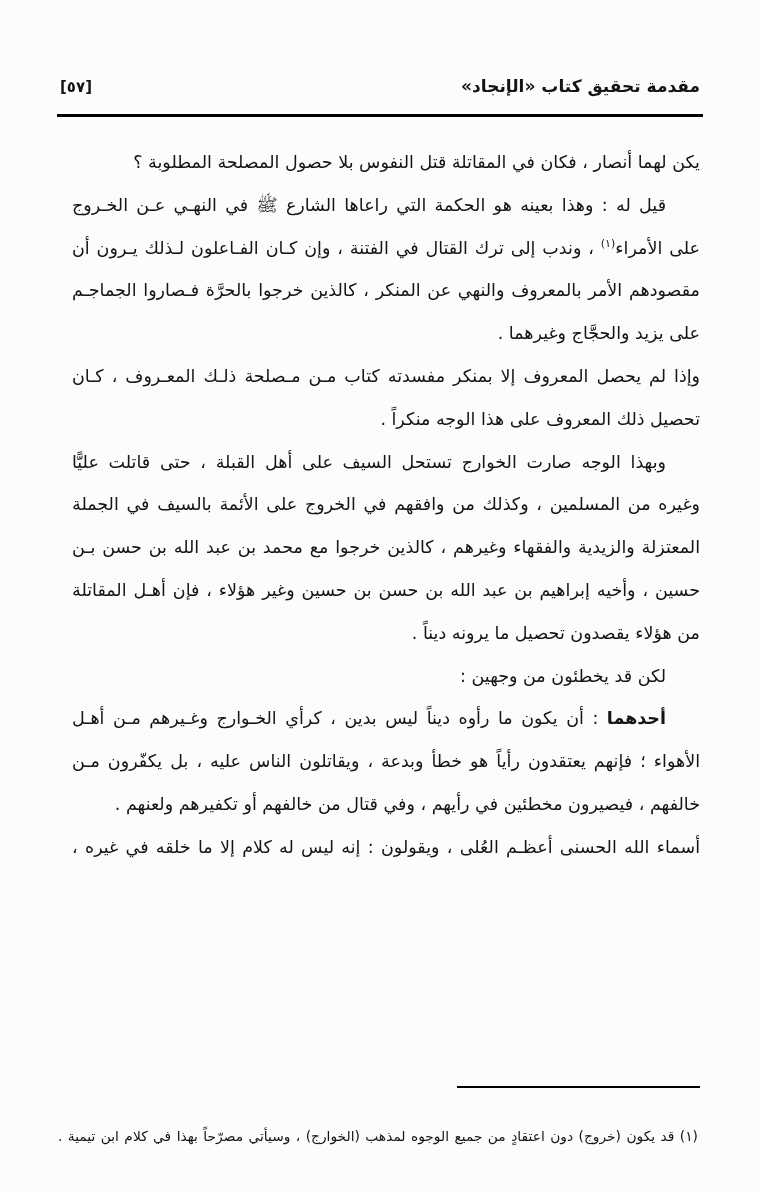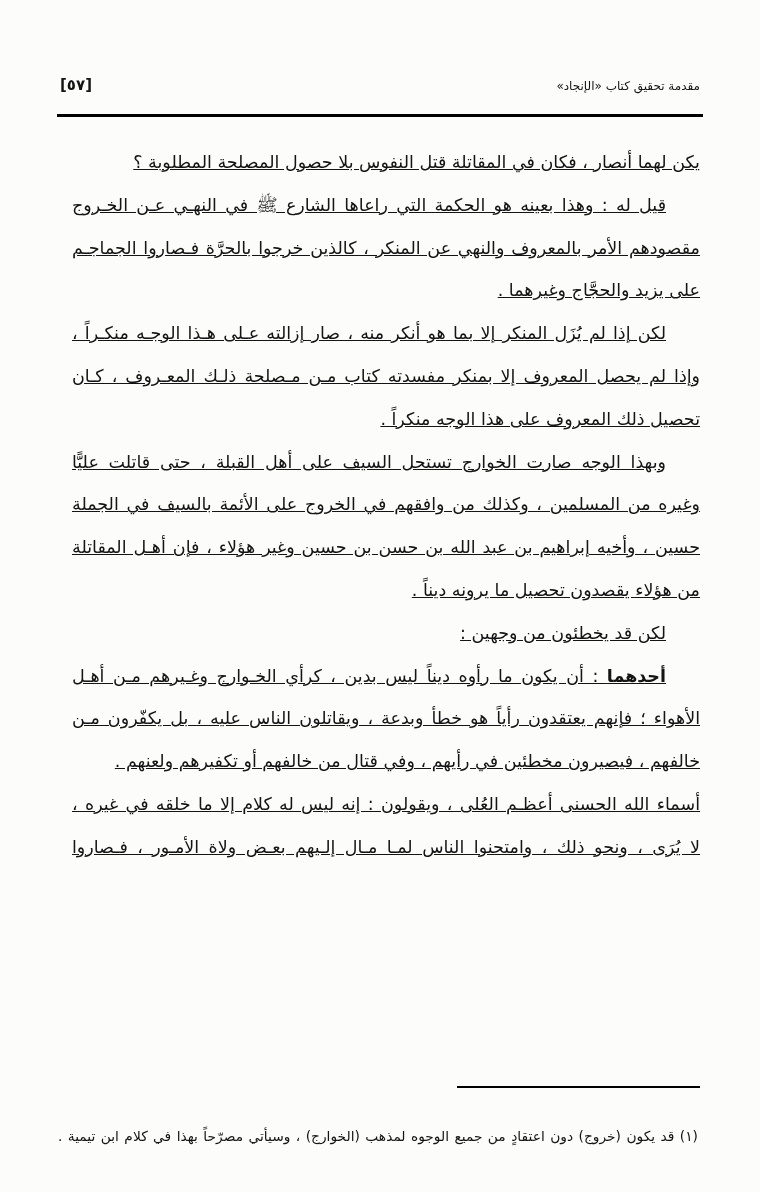--- a/index.html
+++ b/index.html
@@ -18,42 +18,41 @@
   }
   .header {
     position:absolute;
     top:76px; right:60px; left:60px;
     display:flex;
     justify-content:space-between;
     align-items:baseline;
     direction:rtl;
   }
   .header-title {
-    font-weight:normal;
-    font-size:12px;
+    font-weight:bold;
+    font-size:17px;
     letter-spacing:0.2px;
     margin-left:44px;
   }
   .page-number {
     font-weight:bold;
     font-size:15px;
     direction:ltr;
   }
   .header-rule {
     position:absolute;
     top:114px; right:57px; left:57px;
     height:3px;
     background:#000;
   }
   .body-text {
     position:absolute;
     top:141px; right:60px; left:72px;
     direction:rtl;
     font-size:17.5px;
-    text-decoration:underline;
   }
   .line {
     height:42.8px;
     line-height:42.8px;
     overflow:hidden;
     text-align:justify;
     text-align-last:justify;
     white-space:normal;
   }
   .line.indent { padding-right:34px; }
@@ -88,34 +87,34 @@
   <div class="header">
     <div class="header-title">مقدمة تحقيق كتاب «الإنجاد»</div>
     <div class="page-number">[٥٧]</div>
   </div>
 
   <div class="header-rule"></div>
 
   <div class="body-text">
       <div class="line para-end"><span>يكن لهما أنصار ، فكان في المقاتلة قتل النفوس بلا حصول المصلحة المطلوبة ؟</span></div>
       <div class="line indent"><span>قيل له : وهذا بعينه هو الحكمة التي راعاها الشارع ﷺ في النهـي عـن الخـروج</span></div>
+      <div class="line"><span>على الأمراء</span><sup>(١)</sup><span> ، وندب إلى ترك القتال في الفتنة ، وإن كـان الفـاعلون لـذلك يـرون أن</span></div>
       <div class="line"><span>مقصودهم الأمر بالمعروف والنهي عن المنكر ، كالذين خرجوا بالحرَّة فـصاروا الجماجـم</span></div>
       <div class="line para-end"><span>على يزيد والحجَّاج وغيرهما .</span></div>
-      <div class="line indent"><span>لكن إذا لم يُزَل المنكر إلا بما هو أنكر منه ، صار إزالته عـلى هـذا الوجـه منكـراً ،</span></div>
       <div class="line"><span>وإذا لم يحصل المعروف إلا بمنكر مفسدته كتاب مـن مـصلحة ذلـك المعـروف ، كـان</span></div>
       <div class="line para-end"><span>تحصيل ذلك المعروف على هذا الوجه منكراً .</span></div>
       <div class="line indent"><span>وبهذا الوجه صارت الخوارج تستحل السيف على أهل القبلة ، حتى قاتلت عليًّا</span></div>
       <div class="line"><span>وغيره من المسلمين ، وكذلك من وافقهم في الخروج على الأئمة بالسيف في الجملة مـن</span></div>
+      <div class="line"><span>المعتزلة والزيدية والفقهاء وغيرهم ، كالذين خرجوا مع محمد بن عبد الله بن حسن بـن</span></div>
       <div class="line"><span>حسين ، وأخيه إبراهيم بن عبد الله بن حسن بن حسين وغير هؤلاء ، فإن أهـل المقاتلة</span></div>
       <div class="line para-end"><span>من هؤلاء يقصدون تحصيل ما يرونه ديناً .</span></div>
       <div class="line indent para-end"><span>لكن قد يخطئون من وجهين :</span></div>
       <div class="line indent"><span class="bold">أحدهما</span><span> : أن يكون ما رأوه ديناً ليس بدين ، كرأي الخـوارج وغـيرهم مـن أهـل</span></div>
       <div class="line"><span>الأهواء ؛ فإنهم يعتقدون رأياً هو خطأ وبدعة ، ويقاتلون الناس عليه ، بل يكفّرون مـن</span></div>
       <div class="line para-end"><span>خالفهم ، فيصيرون مخطئين في رأيهم ، وفي قتال من خالفهم أو تكفيرهم ولعنهم .</span></div>
       <div class="line"><span>أسماء الله الحسنى أعظـم العُلى ، ويقولون : إنه ليس له كلام إلا ما خلقه في غيره ، وإنه</span></div>
-      <div class="line"><span>لا يُرَى ، ونحو ذلك ، وامتحنوا الناس لمـا مـال إلـيهم بعـض ولاة الأمـور ، فـصاروا</span></div>
     </div>
 
   <div class="footnote-rule"></div>
 
   <div class="footnote">(١) قد يكون (خروج) دون اعتقادٍ من جميع الوجوه لمذهب (الخوارج) ، وسيأتي مصرّحاً بهذا في كلام ابن تيمية .</div>
 
 </div>
 
 </body></html>

